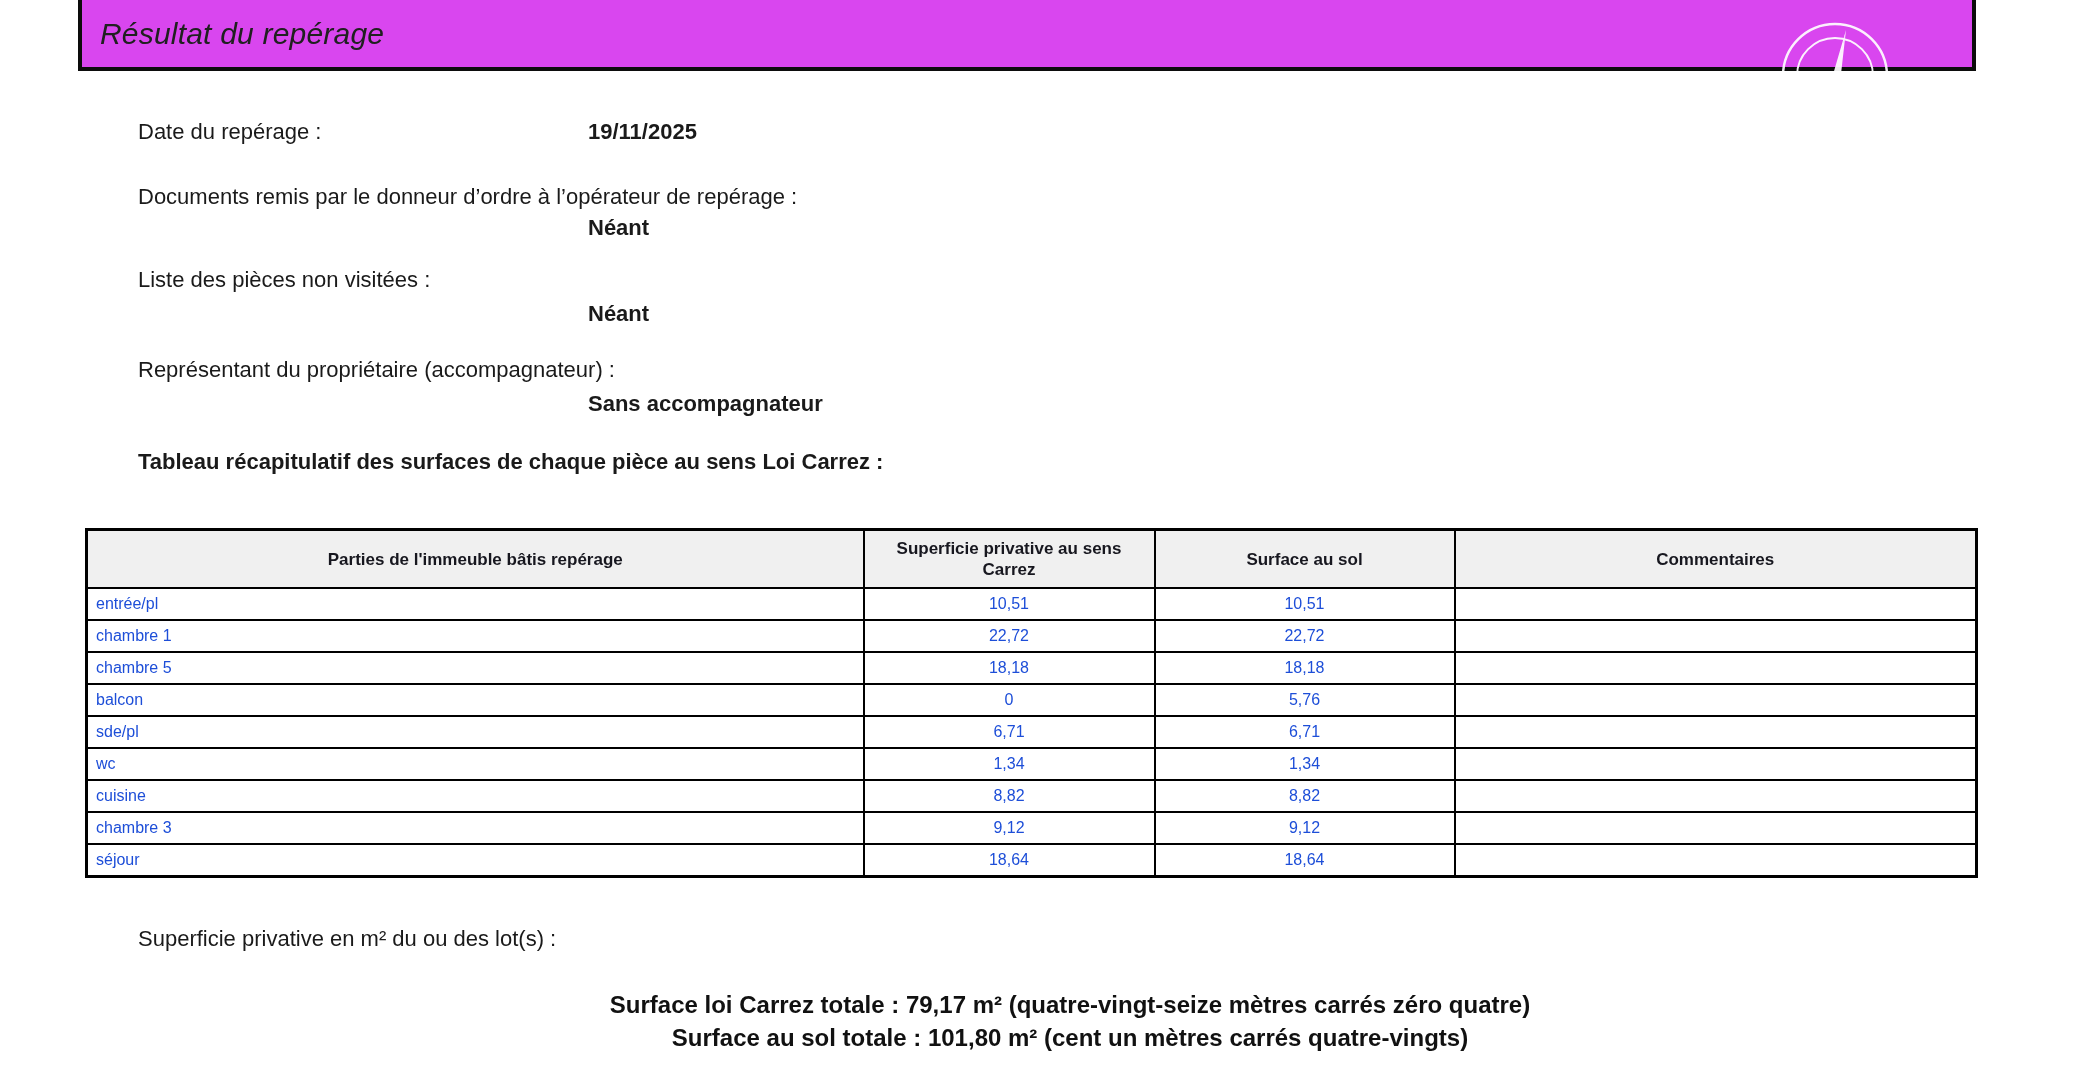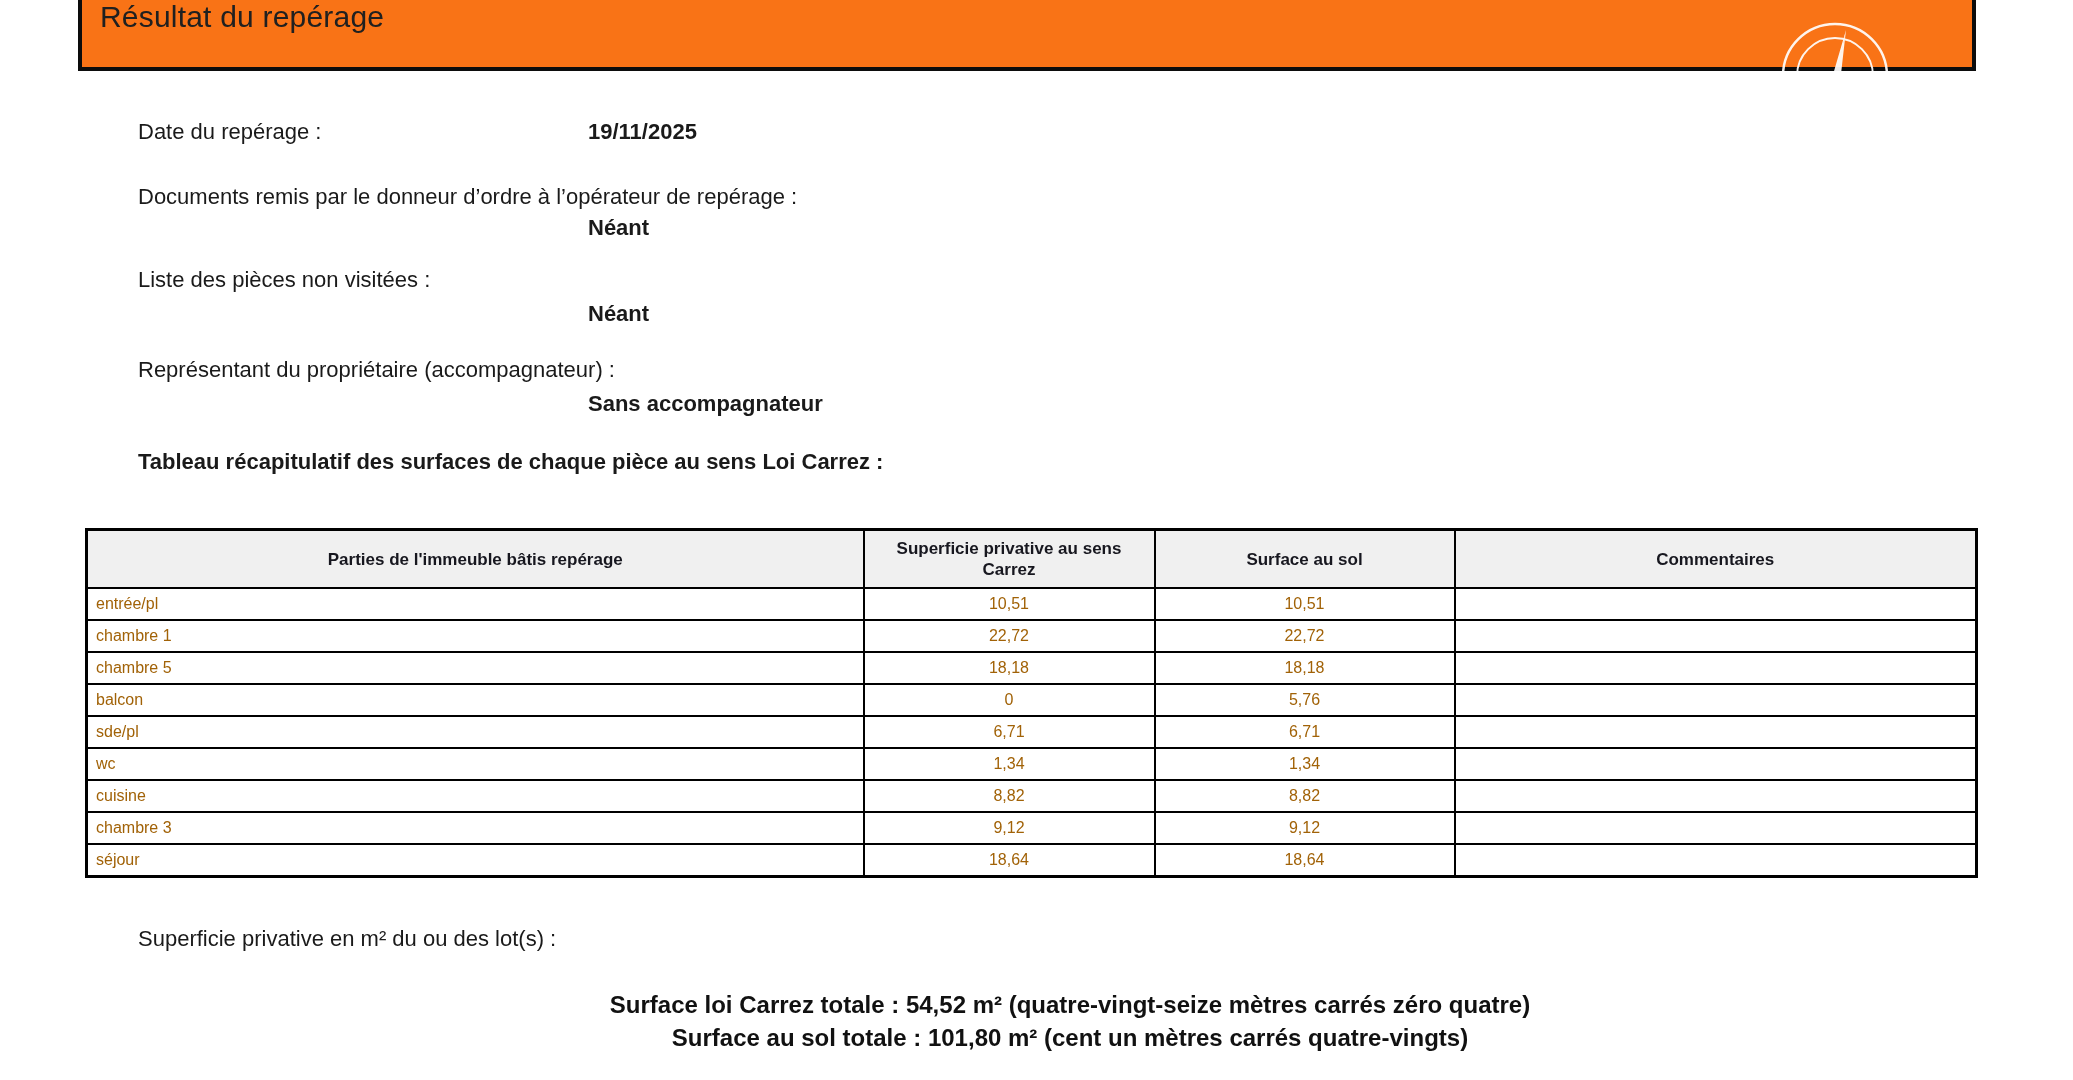--- a/index.html
+++ b/index.html
@@ -6,23 +6,23 @@
   body{
     width:2073px;height:1080px;background:#ffffff;
     font-family:"Liberation Sans", sans-serif;color:#1a1a1a;
     position:relative;overflow:hidden;
   }
   .page{position:relative;width:2073px;height:1080px;background:#ffffff;}
 
   
   .title-bar{
     position:absolute;left:78px;top:0;width:1898px;height:71px;
-    box-sizing:border-box;background:#f97316;
+    box-sizing:border-box;background:#d946ef;
     border:4px solid #0c0c0c;border-top:none;
-    display:flex;align-items:flex-start;z-index:1;
+    display:flex;align-items:center;z-index:1;font-style:italic;
   }
   .title-text{font-size:30px;color:#202020;padding-left:18px;letter-spacing:.2px;}
 
   
   .watermark{position:absolute;left:1762px;top:0;width:150px;height:160px;z-index:2;pointer-events:none;opacity:.92;}
 
   
   .lbl{position:absolute;left:138px;font-size:22px;white-space:nowrap;}
   .val{position:absolute;left:588px;font-size:22px;font-weight:bold;white-space:nowrap;}
   .t-date{top:119px;} .v-date{top:119px;}
@@ -39,21 +39,21 @@
   }
   table.surfaces th,table.surfaces td{
     border:2px solid #000;box-sizing:border-box;overflow:hidden;
   }
   table.surfaces{border:3px solid #000;}
   table.surfaces th{
     background:#f0f0f0;font-size:17px;font-weight:bold;color:#17171f;
     text-align:center;padding:7px 4px;line-height:21px;height:58px;
   }
   table.surfaces td{
-    font-size:16px;color:#a16207;height:32px;padding:0 8px;background:#fff;
+    font-size:16px;color:#1d4ed8;height:32px;padding:0 8px;background:#fff;
   }
   td.room{text-align:left;padding-left:10px;}
   td.num{text-align:center;font-size:17px;}
 
   
   .totals{
     position:absolute;left:120px;top:988px;width:1900px;text-align:center;
     font-weight:bold;font-size:24px;line-height:33px;color:#111;
   }
 </style>
@@ -157,17 +157,17 @@
           <td class="room">séjour</td>
           <td class="num">18,64</td>
           <td class="num">18,64</td>
           <td class="num"></td>
         </tr>
       </tbody>
   </table>
 
   <div class="lbl t-superficie">Superficie privative en m² du ou des lot(s) :</div>
   <div class="totals">
-    <div>Surface loi Carrez totale : 54,52 m² (quatre-vingt-seize mètres carrés zéro quatre)</div>
+    <div>Surface loi Carrez totale : 79,17 m² (quatre-vingt-seize mètres carrés zéro quatre)</div>
     <div>Surface au sol totale : 101,80 m² (cent un mètres carrés quatre-vingts)</div>
   </div>
 
 </div>
 
 </body></html>

